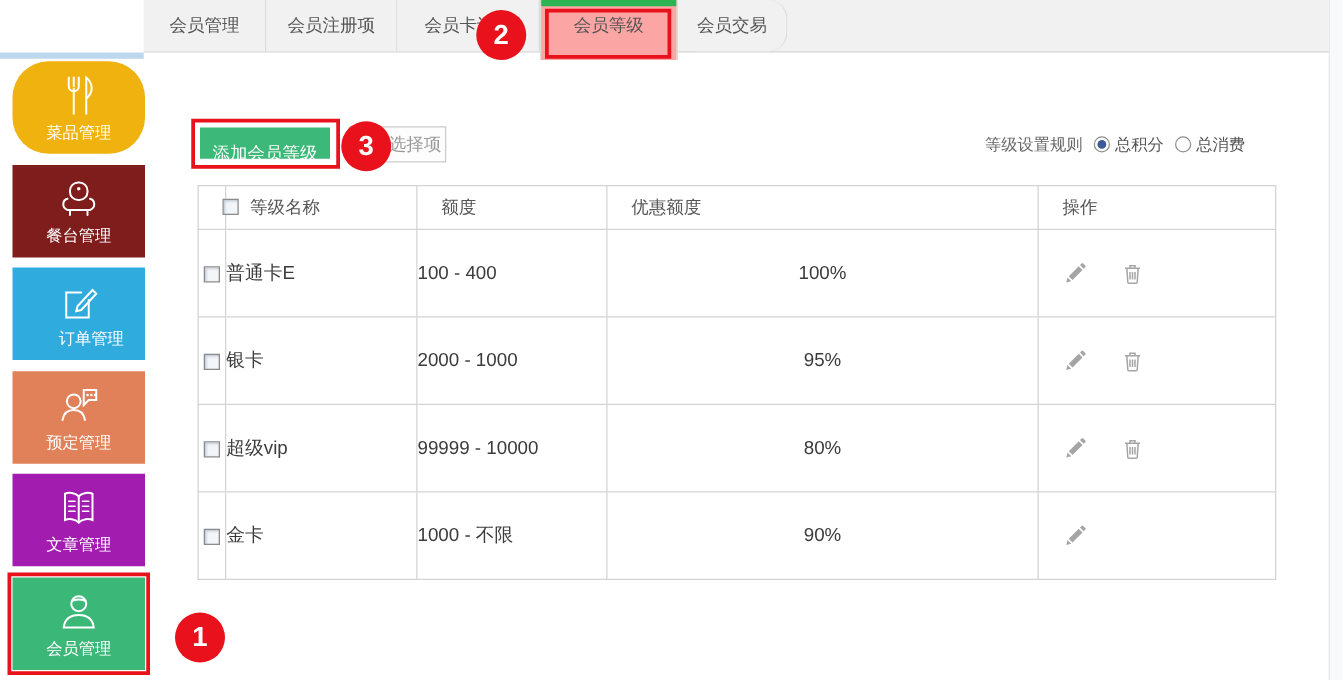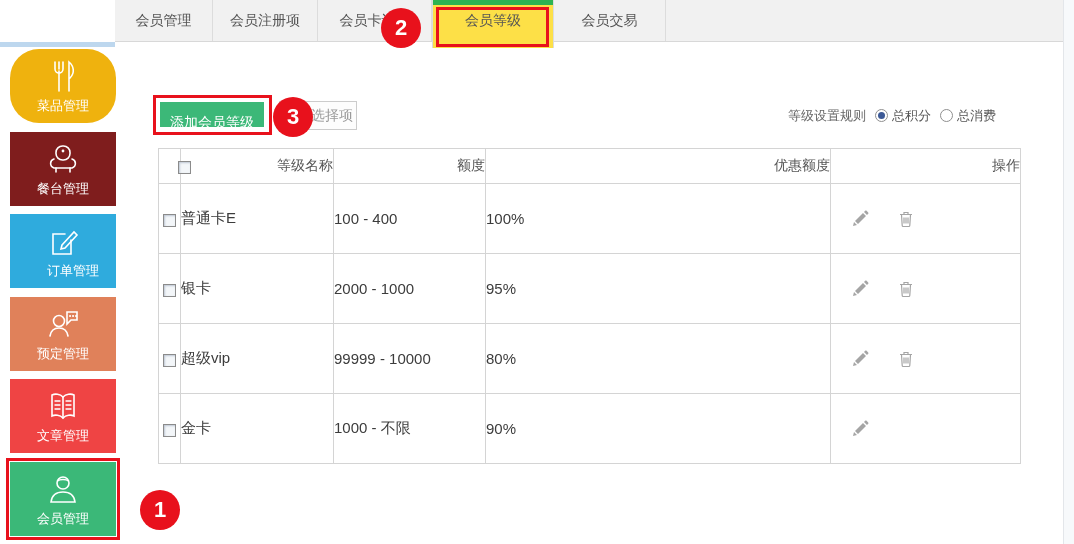--- a/index.html
+++ b/index.html
@@ -4,37 +4,37 @@
 <style>
   * { margin:0; padding:0; box-sizing:border-box; }
   html,body { width:1074px; height:544px; background:#fff; overflow:hidden;
               font-family:"Liberation Sans", sans-serif; position:relative; }
 
   
   .tabbar { position:absolute; left:115px; top:0; width:948px; height:42px;
             background:#f1f1f1; border-bottom:1px solid #d8d8d8; display:flex; z-index:1; }
   .tab { height:41px; line-height:41px; text-align:center; font-size:14px; color:#555;
          border-right:1px solid #dcdcdc; background:#f1f1f1; cursor:pointer; }
-  .tab.t0{width:98px;} .tab.t1{width:105px;} .tab.t2{width:114px;} .tab.t4{width:112px;}
-  .tab.active { width:122px; height:48px; background:#fde047; position:relative; z-index:3;
+  .tab.t0{width:98px;} .tab.t1{width:105px;} .tab.t2{width:114px;} .tab.t4{width:88px;border-radius:15px;}
+  .tab.active { width:110px; height:48px; background:#fca5a5; position:relative; z-index:3;
                 border-right:1px solid #dcdcdc; border-left:1px solid #dcdcdc; }
   .tab.active .greenbar { position:absolute; left:0; top:0; width:100%; height:5px; background:#2db351; }
   .tab.active .redframe { position:absolute; left:3px; right:4px; top:7px; bottom:1px;
                           border:3px solid #e8111c; pointer-events:none; }
 
   
   .side-item { position:absolute; left:10px; width:106px; height:74px; cursor:pointer;
                display:flex; flex-direction:column; align-items:center; justify-content:flex-end;
                padding-bottom:8px; color:#fff; font-size:13px; }
   .side-item svg { position:absolute; top:8px; left:50%; transform:translateX(-50%); }
   .sb0{top:49px;  background:#efb20e;border-radius:29px;}
   .sb1{top:132px; background:#7f1d1d;}
   .sb2{top:214px; background:#2fabdd;padding-left:20px;}
   .sb3{top:297px; background:#e0815a;}
-  .sb4{top:379px; background:#ef4444;}
+  .sb4{top:379px; background:#a21caf;}
   .sb5{top:462px; background:#3bb878;}
   .sb5 .redframe { position:absolute; left:-4px; top:-4px; right:-4px; bottom:-4px;
                    border:3px solid #e8111c; pointer-events:none; }
   .bluestrip { position:absolute; left:0; top:42px; width:115px; height:5px; background:#bdd7ee; }
 
   
   .scrollstrip { position:absolute; right:0; top:0; width:11px; height:544px;
                  background:#f7f9fb; border-left:1px solid #e3e6ea; }
 
   
@@ -55,25 +55,25 @@
                           border-radius:50%; background:#3d5a96; }
   .radio-label { font-size:13px; color:#555; }
   .btn-update { height:28px; padding:0 10px; background:#3cb878; color:#fff;
                 font-size:14px; border:none; cursor:pointer; margin-left:4px; }
 
   
   table.levels { position:absolute; left:158px; top:148px; width:862px;
                  border-collapse:collapse; table-layout:fixed; }
   table.levels th, table.levels td { border:1px solid #d4d4d4; vertical-align:middle; }
   table.levels th { height:35px; font-weight:normal; font-size:14px; color:#555;
-                    text-align:right; padding-left:19px; }
+                    text-align:left; padding-left:19px;font-family:Liberation Serif, serif; }
   table.levels td { height:70px; font-size:15px; color:#3c3c3c; padding-left:0; }
   th.c-check, td.c-check { padding-left:4px; text-align:center; }
   td.c-disc, th.c-disc-h { }
-  td.c-disc { padding-left:0; }
+  td.c-disc { text-align:center; padding-left:0; }
   .checkbox { display:inline-block; width:13px; height:13px; border:1px solid #8b8b8b;
               background:#f3f6f9; box-shadow:inset 1px 1px 2px rgba(90,110,140,.35);
               cursor:pointer; vertical-align:middle; }
   .ops { display:flex; align-items:center; gap:28px; padding-left:20px; }
   .op-icon { cursor:pointer; display:inline-flex; }
 
   
   .num { position:absolute; width:40px; height:40px; border-radius:50%; background:#e8111c;
          color:#fff; font-size:22px; font-weight:bold; display:flex; align-items:center;
          justify-content:center; z-index:9; }

